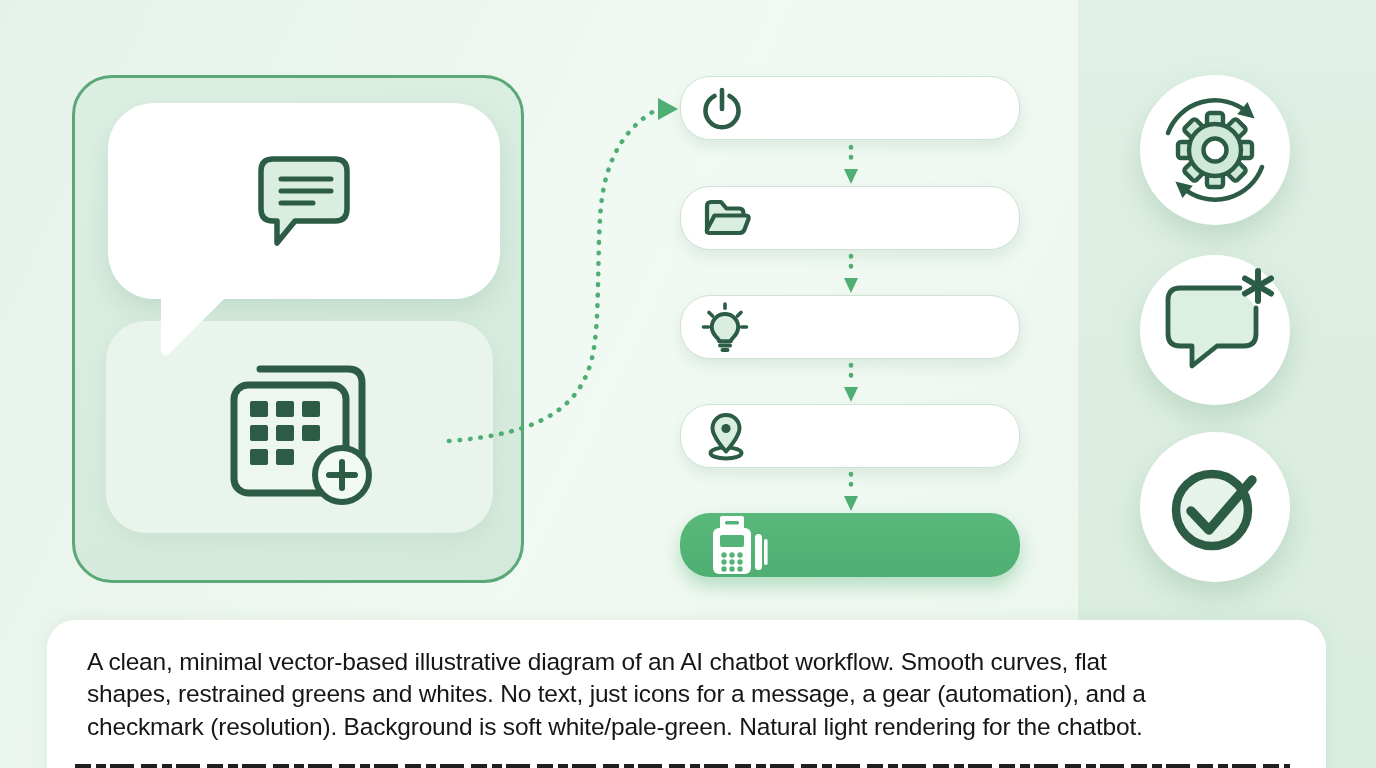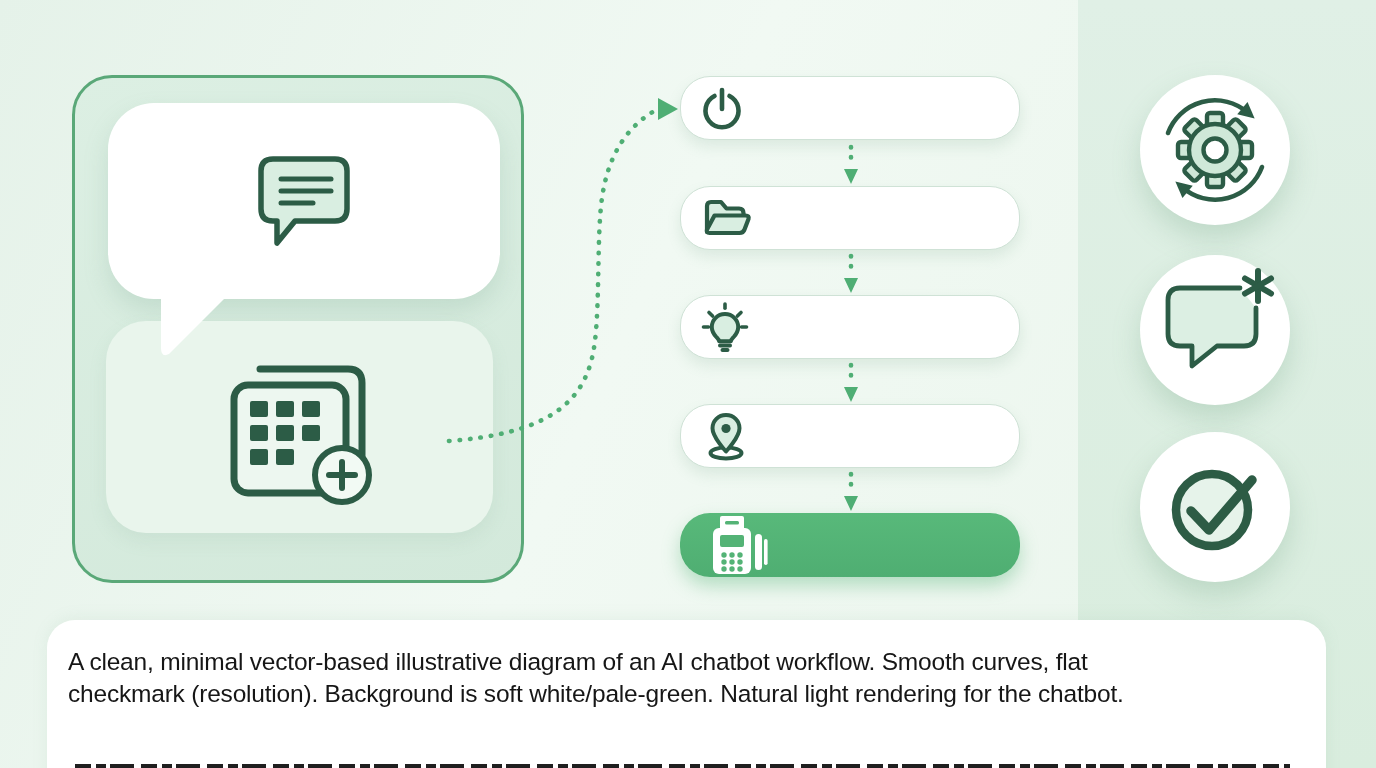--- a/index.html
+++ b/index.html
@@ -53,21 +53,21 @@
   .rc1{top:75px}.rc2{top:255px}.rc3{top:432px}
   
   .connectors{position:absolute;left:0;top:0;width:1376px;height:768px;pointer-events:none;}
   
   .caption-card{
     position:absolute;left:47px;top:620px;width:1279px;height:200px;
     background:#ffffff;border-radius:28px;
     box-shadow:0 -2px 16px rgba(120,165,140,.10);
   }
   .caption-text{
-    position:absolute;left:21px;top:26px;color:#161616;
+    position:absolute;left:40px;top:26px;color:#161616;
     font-size:24.5px;line-height:32.4px;letter-spacing:-0.2px;white-space:nowrap;
   }
   .clipped-line{
     position:absolute;left:28px;top:144px;width:1215px;height:5px;
     background:repeating-linear-gradient(90deg,
       #1f1f1f 0 16px,transparent 16px 21px,
       #1f1f1f 21px 31px,transparent 31px 35px,
       #1f1f1f 35px 59px,transparent 59px 66px);
   }
   svg{display:block}
@@ -250,18 +250,19 @@
     <polygon points="844,278 858,278 851,293" fill="#4fae74"></polygon>
     <line x1="851" y1="365" x2="851" y2="385" stroke="#4fae74" stroke-width="4.6" stroke-linecap="round" stroke-dasharray="0.5 9.5"></line>
     <polygon points="844,387 858,387 851,402" fill="#4fae74"></polygon>
     <line x1="851" y1="474" x2="851" y2="494" stroke="#4fae74" stroke-width="4.6" stroke-linecap="round" stroke-dasharray="0.5 9.5"></line>
     <polygon points="844,496 858,496 851,511" fill="#4fae74"></polygon>
   </svg>
 
   <div class="caption-card">
     <div class="caption-text">
       <div>A clean, minimal vector-based illustrative diagram of an AI chatbot workflow. Smooth curves, flat</div>
+      <div>shapes, restrained greens and whites. No text, just icons for a message, a gear (automation), and a</div>
       <div>checkmark (resolution). Background is soft white/pale-green. Natural light rendering for the chatbot.</div>
     </div>
     <div class="clipped-line"></div>
   </div>
 
 </div>
 
 </body></html>

